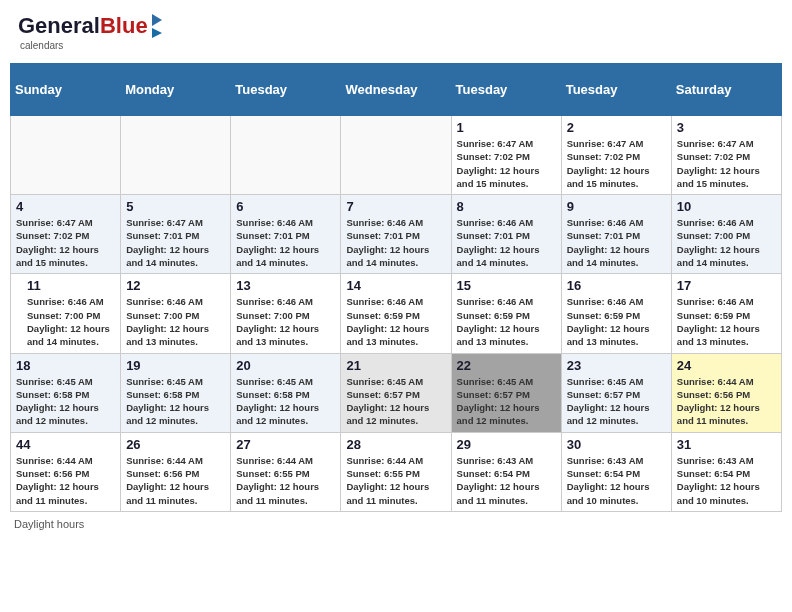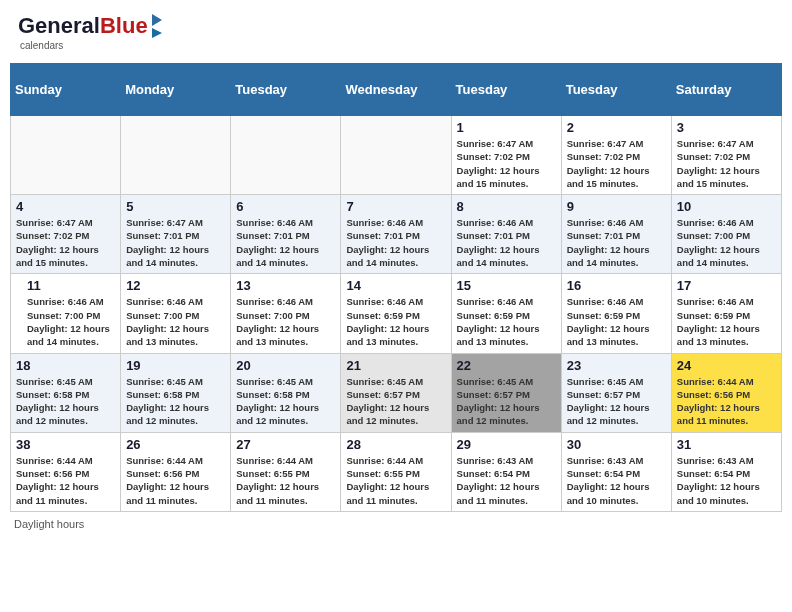--- a/index.html
+++ b/index.html
@@ -283,31 +283,31 @@
 Daylight: 12 hours
 and 12 minutes.</div>
         </td>
         <td style="background-color: rgb(238, 243, 249);">
           <span class="day-number">23</span>
           <div class="day-info" style="white-space: pre-line;">Sunrise: 6:45 AM
 Sunset: 6:57 PM
 Daylight: 12 hours
 and 12 minutes.</div>
         </td>
-        <td style="background-color: #fde047;">
+        <td style="background-color: #fef9c3;">
           <span class="day-number">24</span>
           <div class="day-info" style="white-space: pre-line;">Sunrise: 6:44 AM
 Sunset: 6:56 PM
 Daylight: 12 hours
 and 11 minutes.</div>
         </td>
       </tr>
       <tr>
         <td style="background-color: rgb(255, 255, 255);">
-          <span class="day-number">38</span>
+          <span class="day-number">44</span>
           <div class="day-info" style="white-space: pre-line;">Sunrise: 6:44 AM
 Sunset: 6:56 PM
 Daylight: 12 hours
 and 11 minutes.</div>
         </td>
         <td style="background-color: rgb(255, 255, 255);">
           <span class="day-number">26</span>
           <div class="day-info" style="white-space: pre-line;">Sunrise: 6:44 AM
 Sunset: 6:56 PM
 Daylight: 12 hours

